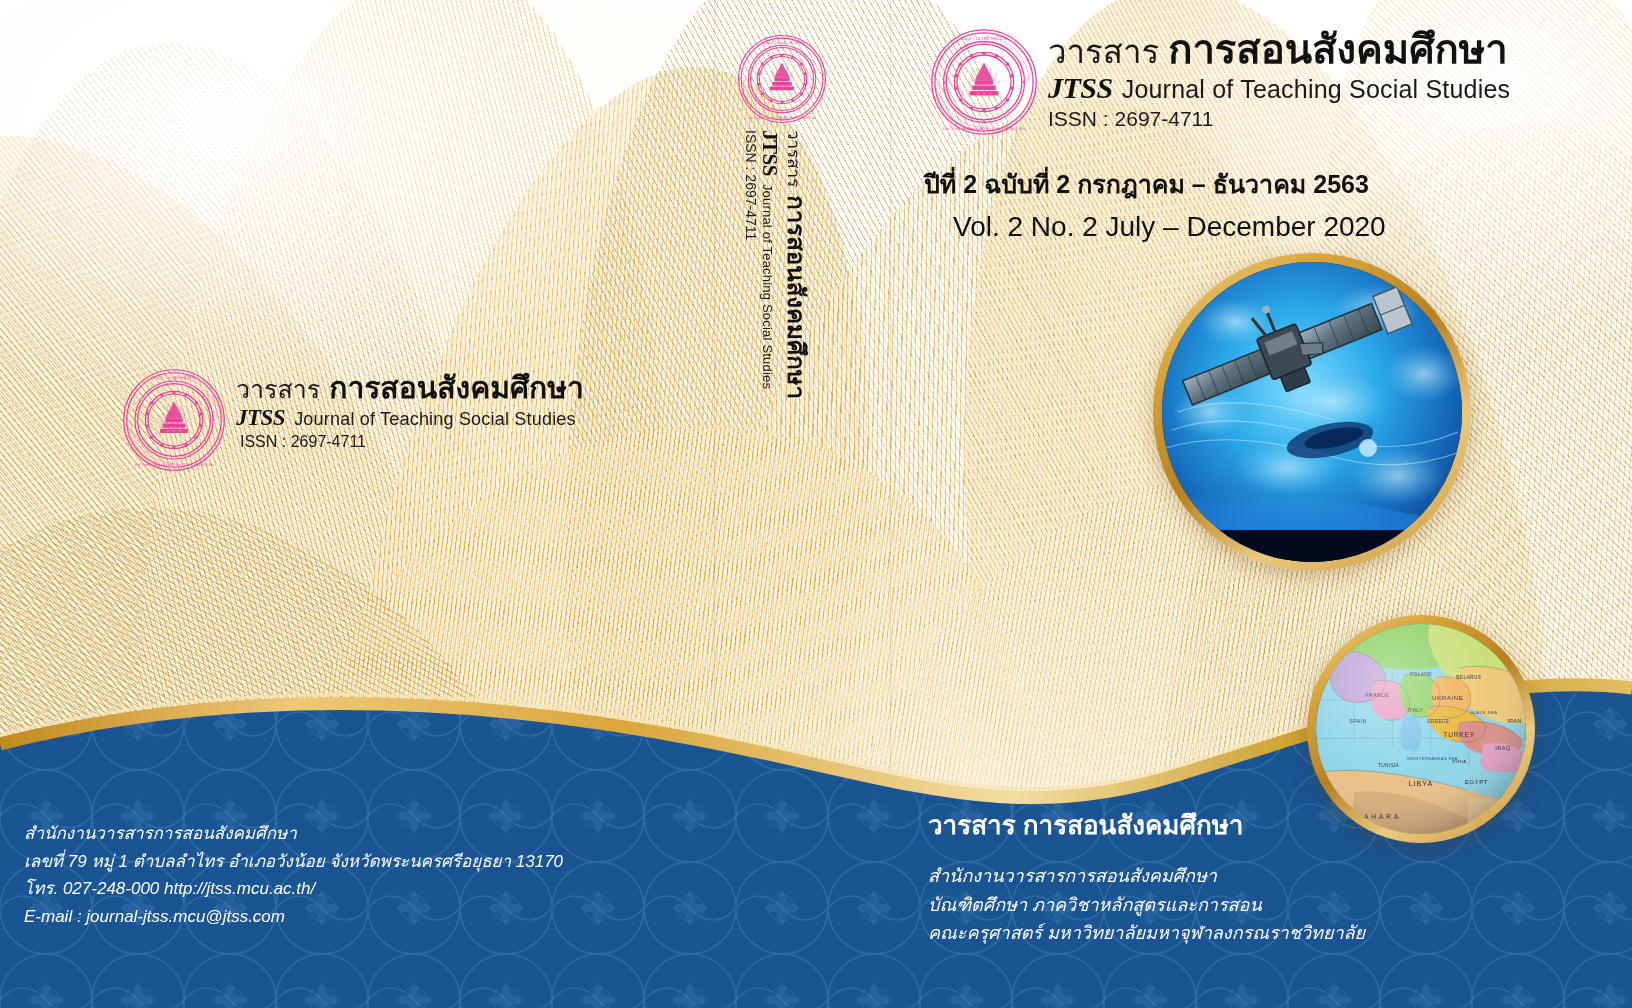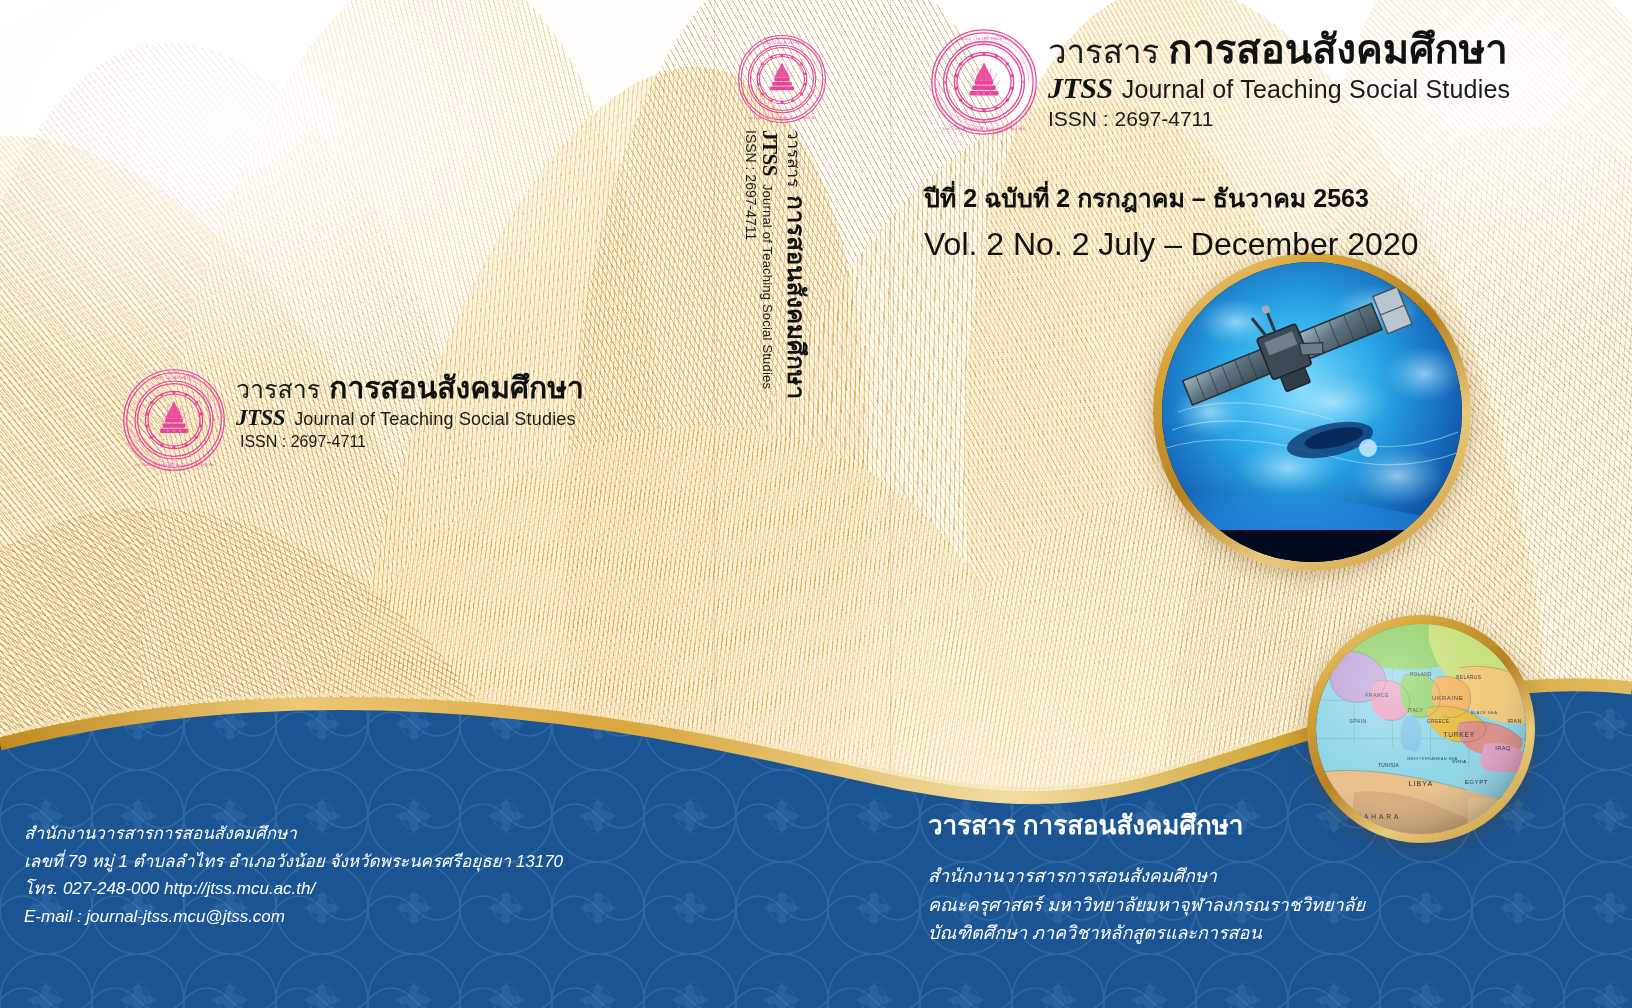--- a/index.html
+++ b/index.html
@@ -62,21 +62,21 @@
   .t-thai-lead{font-weight:400;color:#1a1a1a;}
   .t-thai-main{font-weight:700;color:#111;}
   .row1{display:flex;align-items:baseline;gap:9px;white-space:nowrap;}
   .row2{display:flex;align-items:baseline;gap:9px;white-space:nowrap;margin-top:2px;}
   .jtss{font-family:"Liberation Serif","DejaVu Serif",serif;font-style:italic;font-weight:700;color:#111;letter-spacing:-.5px;}
   .t-en{color:#1a1a1a;font-weight:400;letter-spacing:.2px;}
   .t-issn{color:#1a1a1a;font-weight:400;margin-top:4px;}
 
   .issue{position:absolute;color:#111;line-height:1.5;white-space:nowrap;}
   .issue .l1{font-weight:600;font-size:25px;}
-  .issue .l2{font-weight:400;font-size:32px;margin-top:2px;}
+  .issue .l2{font-weight:400;font-size:28px;margin-top:2px;padding-left:29px;}
 
   
   .blue-text{position:absolute;color:#fff;}
   .blue-text .head{font-weight:700;}
   .blue-text .line{font-weight:400;font-style:italic;}
 
   
   .photo-ring{position:absolute;border-radius:50%;
     padding:9px;
     background:linear-gradient(145deg,#f3d99a 0%,#d8a63c 22%,#b8801f 48%,#e9c97f 70%,#c99433 100%);
@@ -374,21 +374,21 @@
         <span class="t-thai-main" style="font-size:40px;">การสอนสังคมศึกษา</span>
       </div>
       <div class="row2">
         <span class="jtss" style="font-size:30px;">JTSS</span>
         <span class="t-en" style="font-size:25px;">Journal of Teaching Social Studies</span>
       </div>
       <div class="t-issn" style="font-size:21px;">ISSN : 2697-4711</div>
     </div>
   </div>
 
-  <div class="issue" style="left:924px;top:180px;">
+  <div class="issue" style="left:924px;top:166px;">
     <div class="l1">ปีที่ 2 ฉบับที่ 2 กรกฎาคม – ธันวาคม 2563</div>
     <div class="l2">Vol. 2 No. 2 July – December 2020</div>
   </div>
 
   <div class="spine" style="left:816px;top:34px;">
     <div style="transform:rotate(90deg);transform-origin:top left;position:absolute;left:0;top:0;">
       <div class="spine-row" style="padding-left:96px;">
         <span class="t-thai-lead" style="font-size:17px;">วารสาร</span>
         <span class="t-thai-main" style="font-size:24px;">การสอนสังคมศึกษา</span>
       </div>
@@ -531,17 +531,17 @@
   <div class="blue-text" style="left:24px;top:820px;line-height:1.62;">
     <div class="line" style="font-size:17px;">สำนักงานวารสารการสอนสังคมศึกษา</div>
     <div class="line" style="font-size:17px;">เลขที่ 79 หมู่ 1 ตำบลลำไทร อำเภอวังน้อย จังหวัดพระนครศรีอยุธยา 13170</div>
     <div class="line" style="font-size:17px;">โทร. 027-248-000  http://jtss.mcu.ac.th/</div>
     <div class="line" style="font-size:17px;">E-mail : journal-jtss.mcu@jtss.com</div>
   </div>
 
   <div class="blue-text" style="left:928px;top:805px;line-height:1.58;">
     <div class="head" style="font-size:26px;margin-bottom:16px;">วารสาร การสอนสังคมศึกษา</div>
     <div class="line" style="font-size:18px;">สำนักงานวารสารการสอนสังคมศึกษา</div>
+    <div class="line" style="font-size:18px;">บัณฑิตศึกษา ภาควิชาหลักสูตรและการสอน</div>
     <div class="line" style="font-size:18px;">คณะครุศาสตร์ มหาวิทยาลัยมหาจุฬาลงกรณราชวิทยาลัย</div>
-    <div class="line" style="font-size:18px;">บัณฑิตศึกษา ภาควิชาหลักสูตรและการสอน</div>
   </div>
 
 </div>
 
 </body></html>

